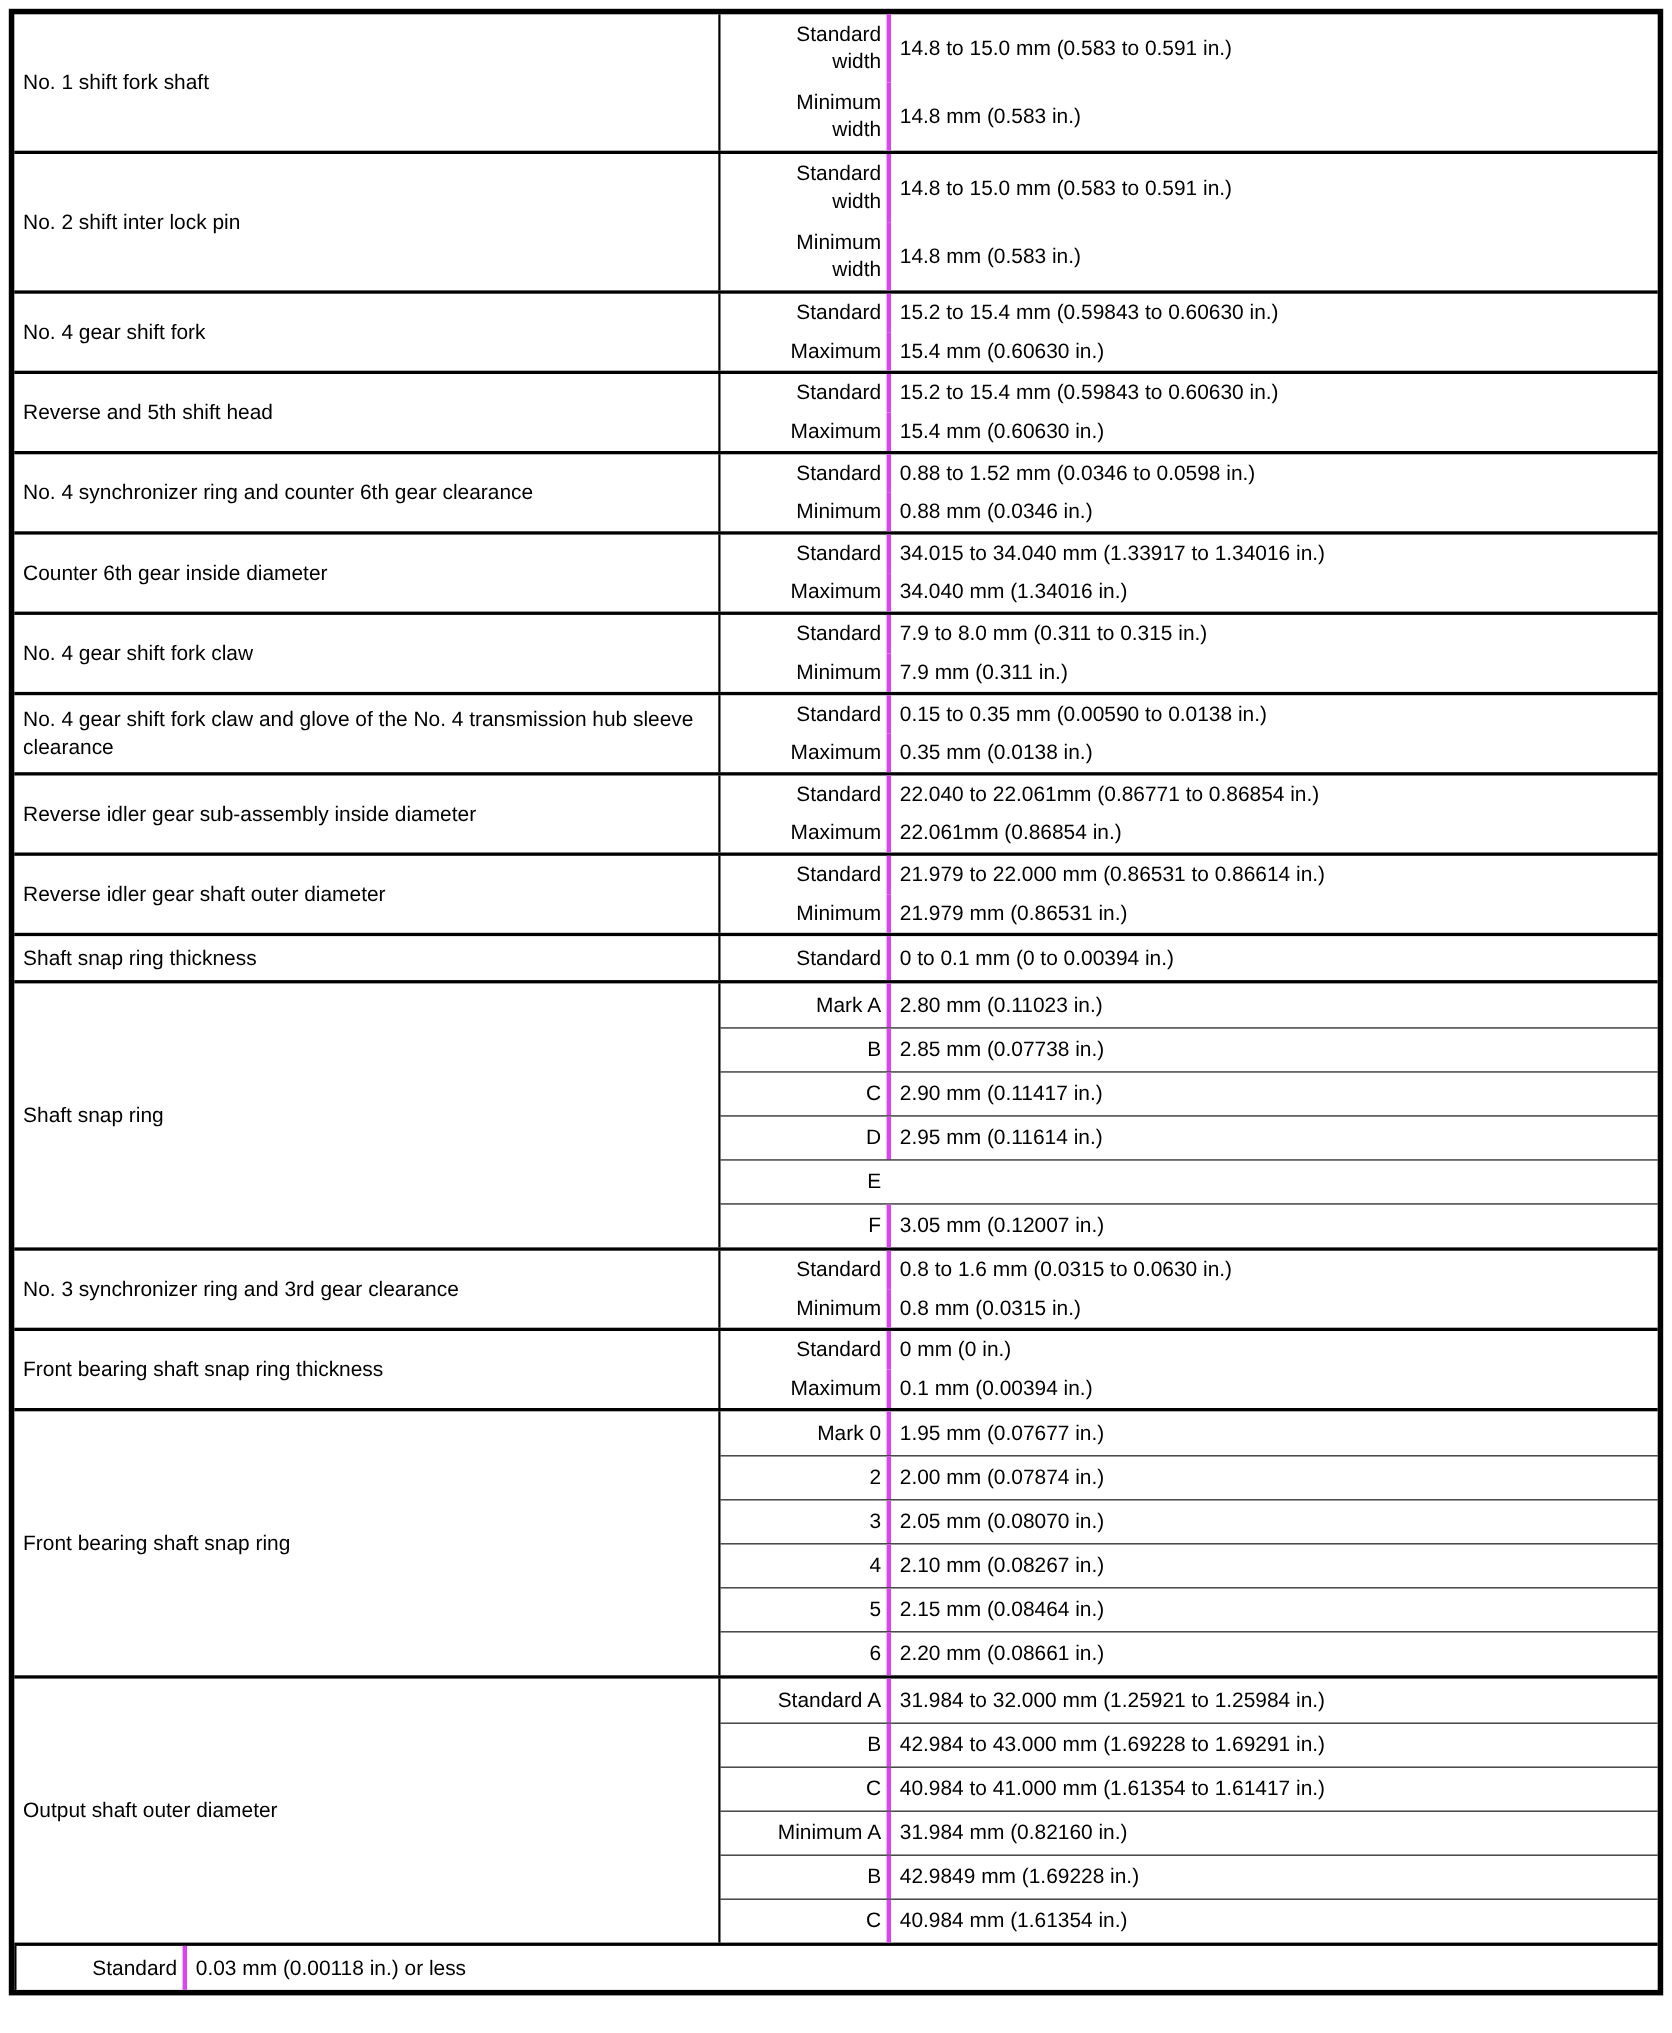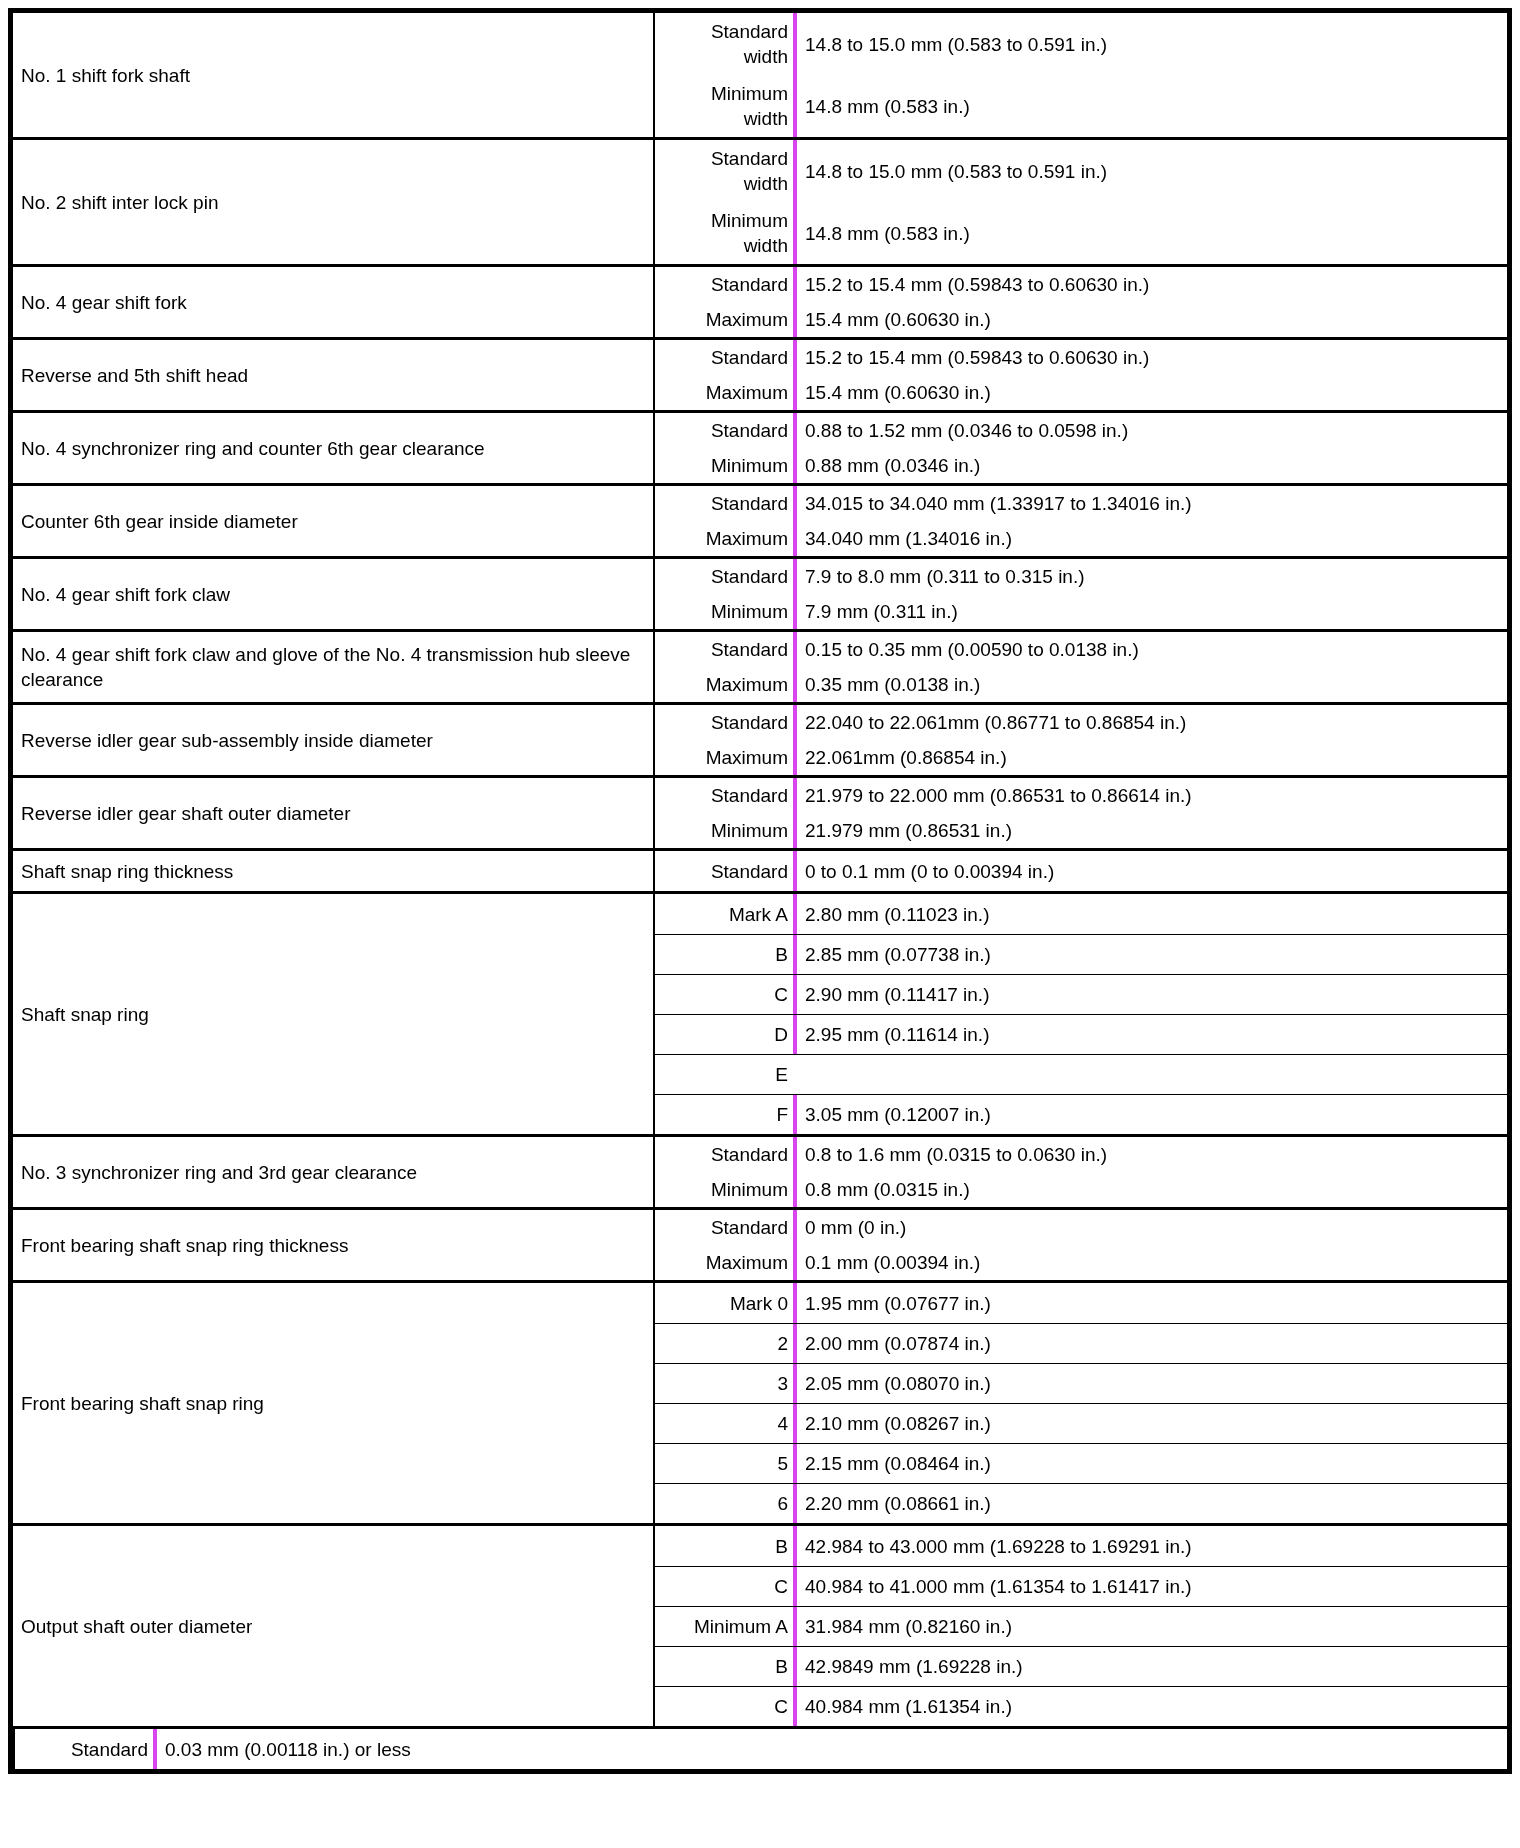--- a/index.html
+++ b/index.html
@@ -33,21 +33,21 @@
     align-items: center;
     padding: 4px 12px 4px 8px;
     line-height: 25px;
   }
   .specs {
     flex: 1;
     border-left: 2px solid #000000;
     display: flex;
     flex-direction: column;
   }
-  .spec { display: flex; flex: 1; min-height: 35px; }
+  .spec { display: flex; flex: 1; min-height: 35px; padding-left: 13px; }
   .row.divided .spec + .spec { border-top: 1px solid #000000; }
   .row.divided .spec, .row.single .spec { min-height: 40px; }
   .spec.two-line { min-height: 62px; }
   .spec-label {
     width: 138px;
     flex: 0 0 138px;
     display: flex;
     align-items: center;
     justify-content: flex-end;
     text-align: right;
@@ -291,20 +291,24 @@
         <div class="spec">
           <div class="spec-label">6</div>
           <div class="spec-value">2.20 mm (0.08661 in.)</div>
         </div>
       </div>
     </div>
     <div class="row divided">
       <div class="item-cell">Output shaft outer diameter</div>
       <div class="specs">
         <div class="spec">
+          <div class="spec-label">Standard A</div>
+          <div class="spec-value">31.984 to 32.000 mm (1.25921 to 1.25984 in.)</div>
+        </div>
+        <div class="spec">
           <div class="spec-label">B</div>
           <div class="spec-value">42.984 to 43.000 mm (1.69228 to 1.69291 in.)</div>
         </div>
         <div class="spec">
           <div class="spec-label">C</div>
           <div class="spec-value">40.984 to 41.000 mm (1.61354 to 1.61417 in.)</div>
         </div>
         <div class="spec">
           <div class="spec-label">Minimum A</div>
           <div class="spec-value">31.984 mm (0.82160 in.)</div>

